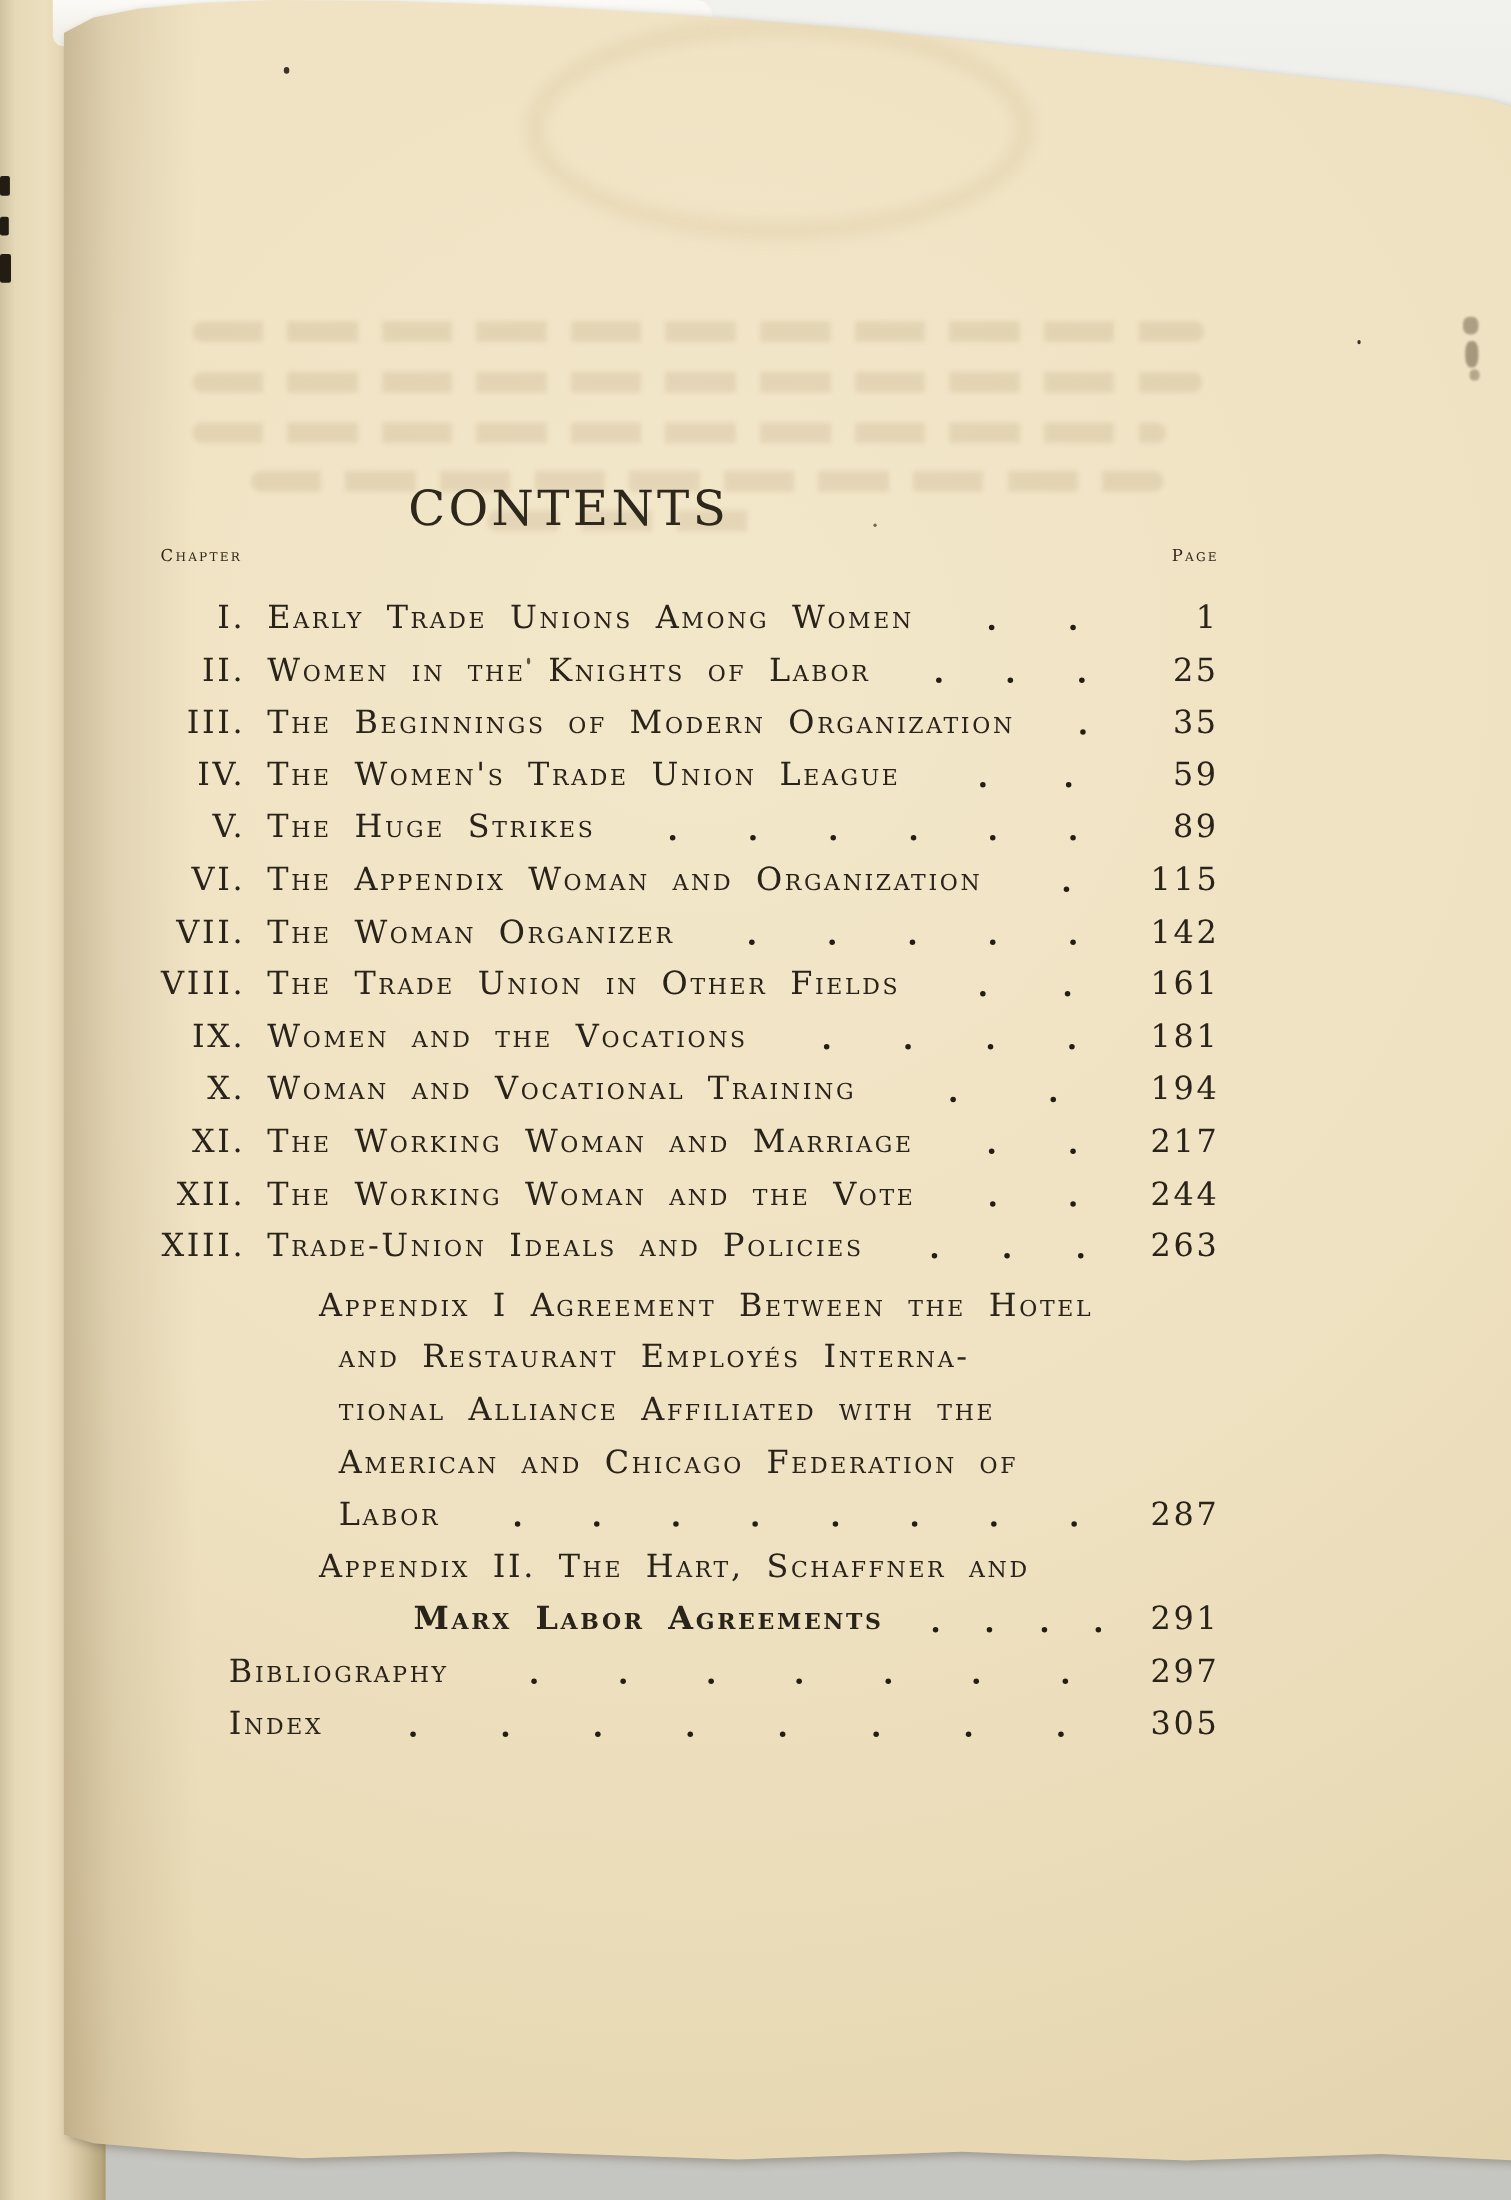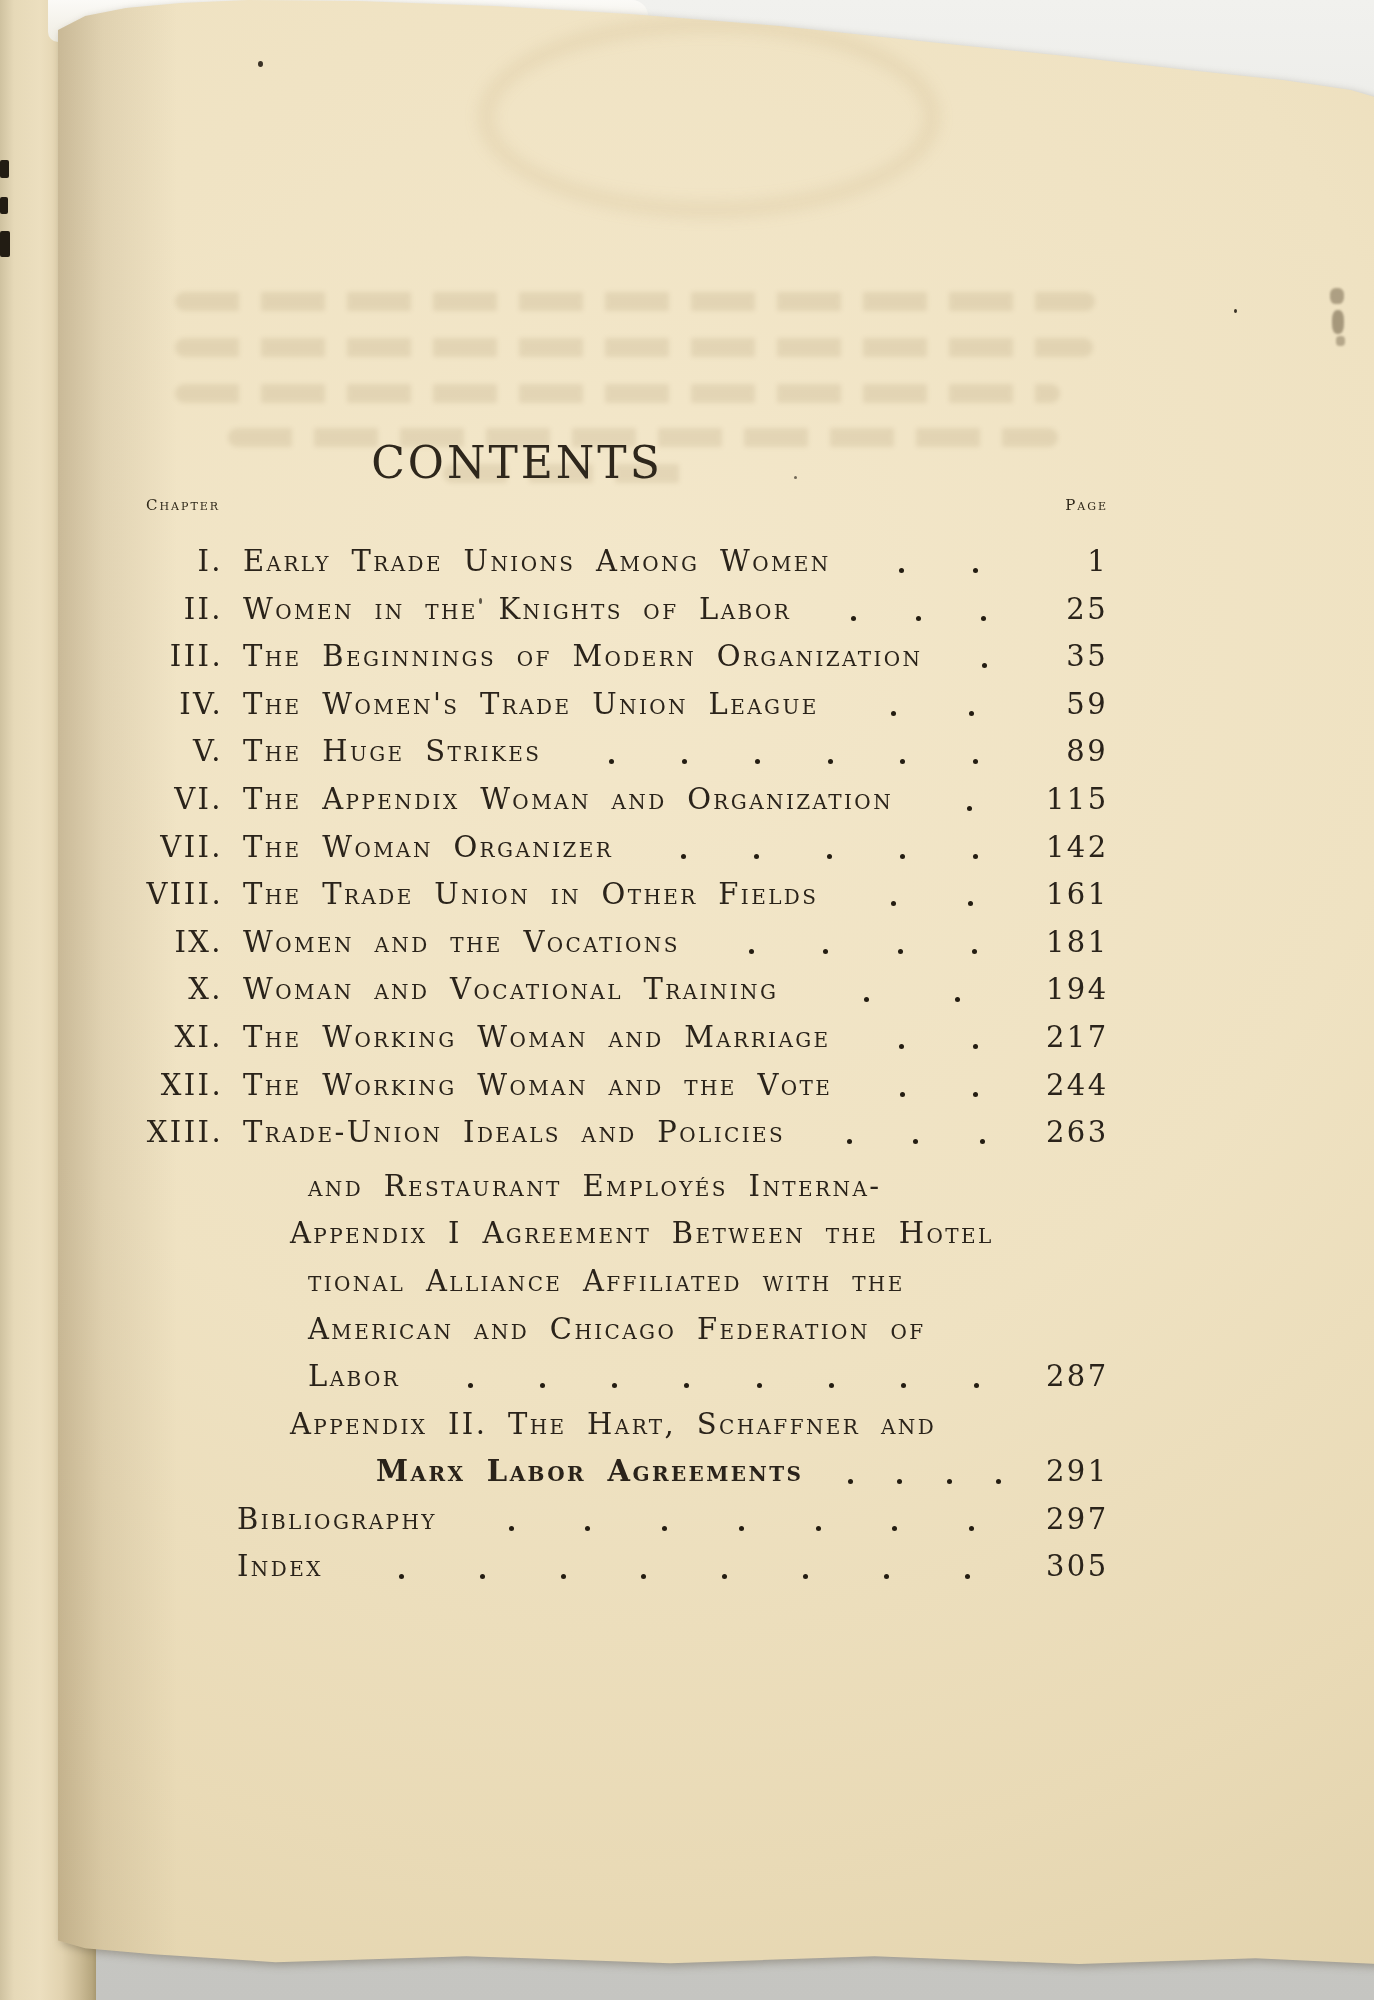--- a/index.html
+++ b/index.html
@@ -69,21 +69,21 @@
     white-space:nowrap;
   }
   .roman{width:77px;text-align:right;flex:none;margin-right:20px;}
   .title{flex:none;}
   .dots{flex:1;display:flex;justify-content:space-evenly;align-items:center;align-self:stretch;min-width:12px;}
   .dots i{width:5px;height:5px;border-radius:50%;background:#241d12;position:relative;top:9px;}
   .pnum{width:62px;flex:none;text-align:right;}
   .indent-a{margin-left:144px;}
   .indent-b{margin-left:162px;}
   .indent-c{margin-left:230px;font-weight:bold;}
-  .indent-d{margin-left:91px;}
+  .indent-d{margin-left:62px;}
   .app-block{margin-top:6px;}
 </style>
 </head>
 <body>
 
 <div id="stage">
 
   <div class="gutter"></div>
   <div class="frag" style="left:0;top:160px;width:9px;height:18px;"></div>
   <div class="frag" style="left:0;top:197px;width:8px;height:17px;"></div>
@@ -246,24 +246,24 @@
                 <i></i>
                 <i></i>
                 <i></i>
               </span>
     <span class="pnum">263</span>
   </div>
 </div>
 
       <div class="app-block">
         <div class="row">
+              <span class="title indent-a">Appendix I Agreement Between the Hotel</span>
+            </div>
+        <div class="row">
               <span class="title indent-b">and Restaurant Employés Interna-</span>
-            </div>
-        <div class="row">
-              <span class="title indent-a">Appendix I Agreement Between the Hotel</span>
             </div>
         <div class="row">
               <span class="title indent-b">tional Alliance Affiliated with the</span>
             </div>
         <div class="row">
               <span class="title indent-b">American and Chicago Federation of</span>
             </div>
         <div class="row">
           <span class="title indent-b">Labor</span>
           <span class="dots">

